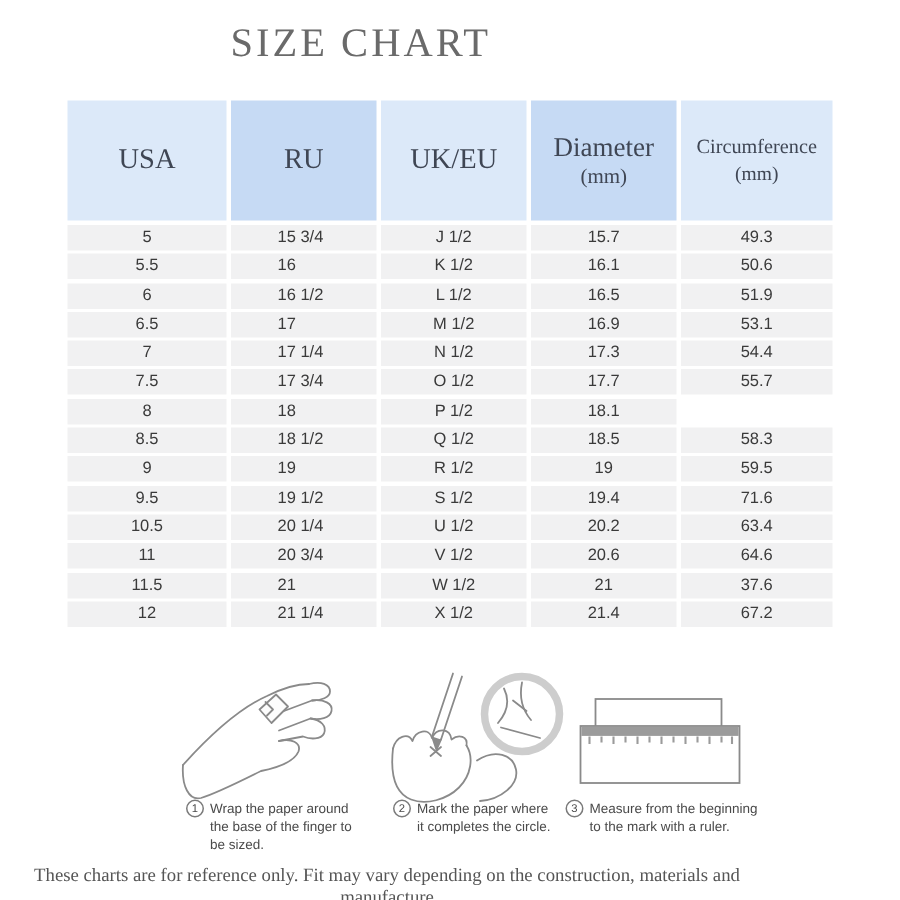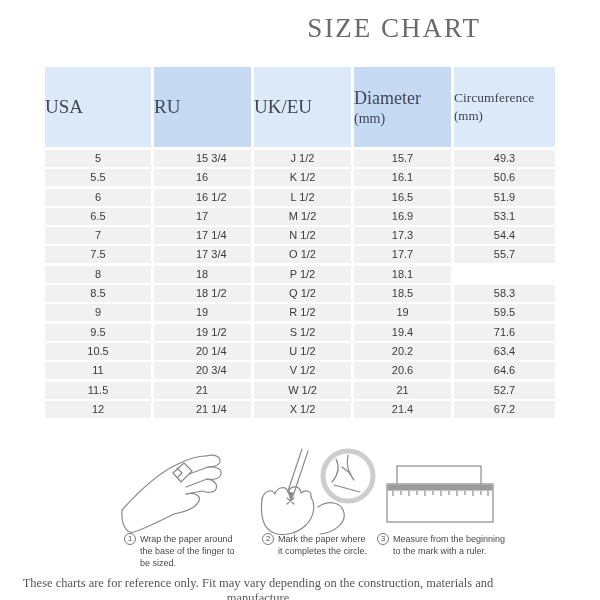--- a/index.html
+++ b/index.html
@@ -2,49 +2,49 @@
 <html style="--title-text: #6a6a6a; --header-light: #dce9f9; --header-dark: #c6daf4; --header-text: #3f4654; --row-bg: #f1f1f2; --cell-text: #3a3a3a; --line-art: #8a8a8a;"><head>
 <meta charset="utf-8">
 <style>
   html,body{margin:0;padding:0;}
   body{
     width:600px;height:600px;position:relative;background:#ffffff;
     font-family:"Liberation Sans",sans-serif;overflow:hidden;
   }
   
   .page-title{
-    position:absolute;top:13px;left:0;width:481px;text-align:right;
+    position:absolute;top:13px;left:0;width:481px;text-align:center;
     font-family:"Liberation Serif",serif;font-size:27px;letter-spacing:2px;
     color:var(--title-text,#6a6a6a);font-weight:400;
   }
   
   .size-table{position:absolute;left:45px;top:67px;width:510px;}
   .hrow,.trow{
     display:grid;
     grid-template-columns:106px 97px 97px 97px 101px;
     column-gap:3px;
   }
   .hrow{margin-bottom:3px;}
   .hcell{
-    height:80px;display:flex;flex-direction:column;align-items:flex-start;justify-content:center;
+    height:80px;display:flex;flex-direction:column;align-items:center;justify-content:center;
     font-family:"Liberation Serif",serif;color:var(--header-text,#3f4654);
   }
   .hcell.light{background:var(--header-light,#dce9f9);}
   .hcell.dark{background:var(--header-dark,#c6daf4);}
   .hcell .hlabel{font-size:19px;}
   .hcell.h3 .hlabel{font-size:18px;}
   .hcell.h4 .hlabel{font-size:13.5px;}
   .hcell .hsub{font-size:14px;margin-top:2px;}
   .hcell.h4 .hsub{font-size:13px;}
   .trow{margin-bottom:2.3px;}
   .tcell{
     height:17px;line-height:17px;background:var(--row-bg,#f1f1f2);
     font-size:11px;color:var(--cell-text,#3a3a3a);text-align:center;
   }
-  .tcell.c1{text-align:left;padding-left:42px;box-sizing:border-box;}
+  .tcell.c1{text-align:left;padding-left:31px;box-sizing:border-box;}
   
   .fig{position:absolute;}
   .fig svg{display:block;}
   .fig1{left:118px;top:452px;}
   .fig2{left:256px;top:447px;}
   .fig3{left:383px;top:461px;}
   .caption{
     position:absolute;top:533px;display:flex;gap:4px;
     font-size:9px;line-height:1.35;color:#4a4a4a;
   }
@@ -169,21 +169,21 @@
         <div class="tcell c1">20 3/4</div>
         <div class="tcell c2">V 1/2</div>
         <div class="tcell c3">20.6</div>
         <div class="tcell c4">64.6</div>
       </div>
       <div class="trow">
         <div class="tcell c0">11.5</div>
         <div class="tcell c1">21</div>
         <div class="tcell c2">W 1/2</div>
         <div class="tcell c3">21</div>
-        <div class="tcell c4">52.7</div>
+        <div class="tcell c4">37.6</div>
       </div>
       <div class="trow">
         <div class="tcell c0">12</div>
         <div class="tcell c1">21 1/4</div>
         <div class="tcell c2">X 1/2</div>
         <div class="tcell c3">21.4</div>
         <div class="tcell c4">67.2</div>
       </div>
     </div>
 </div>

